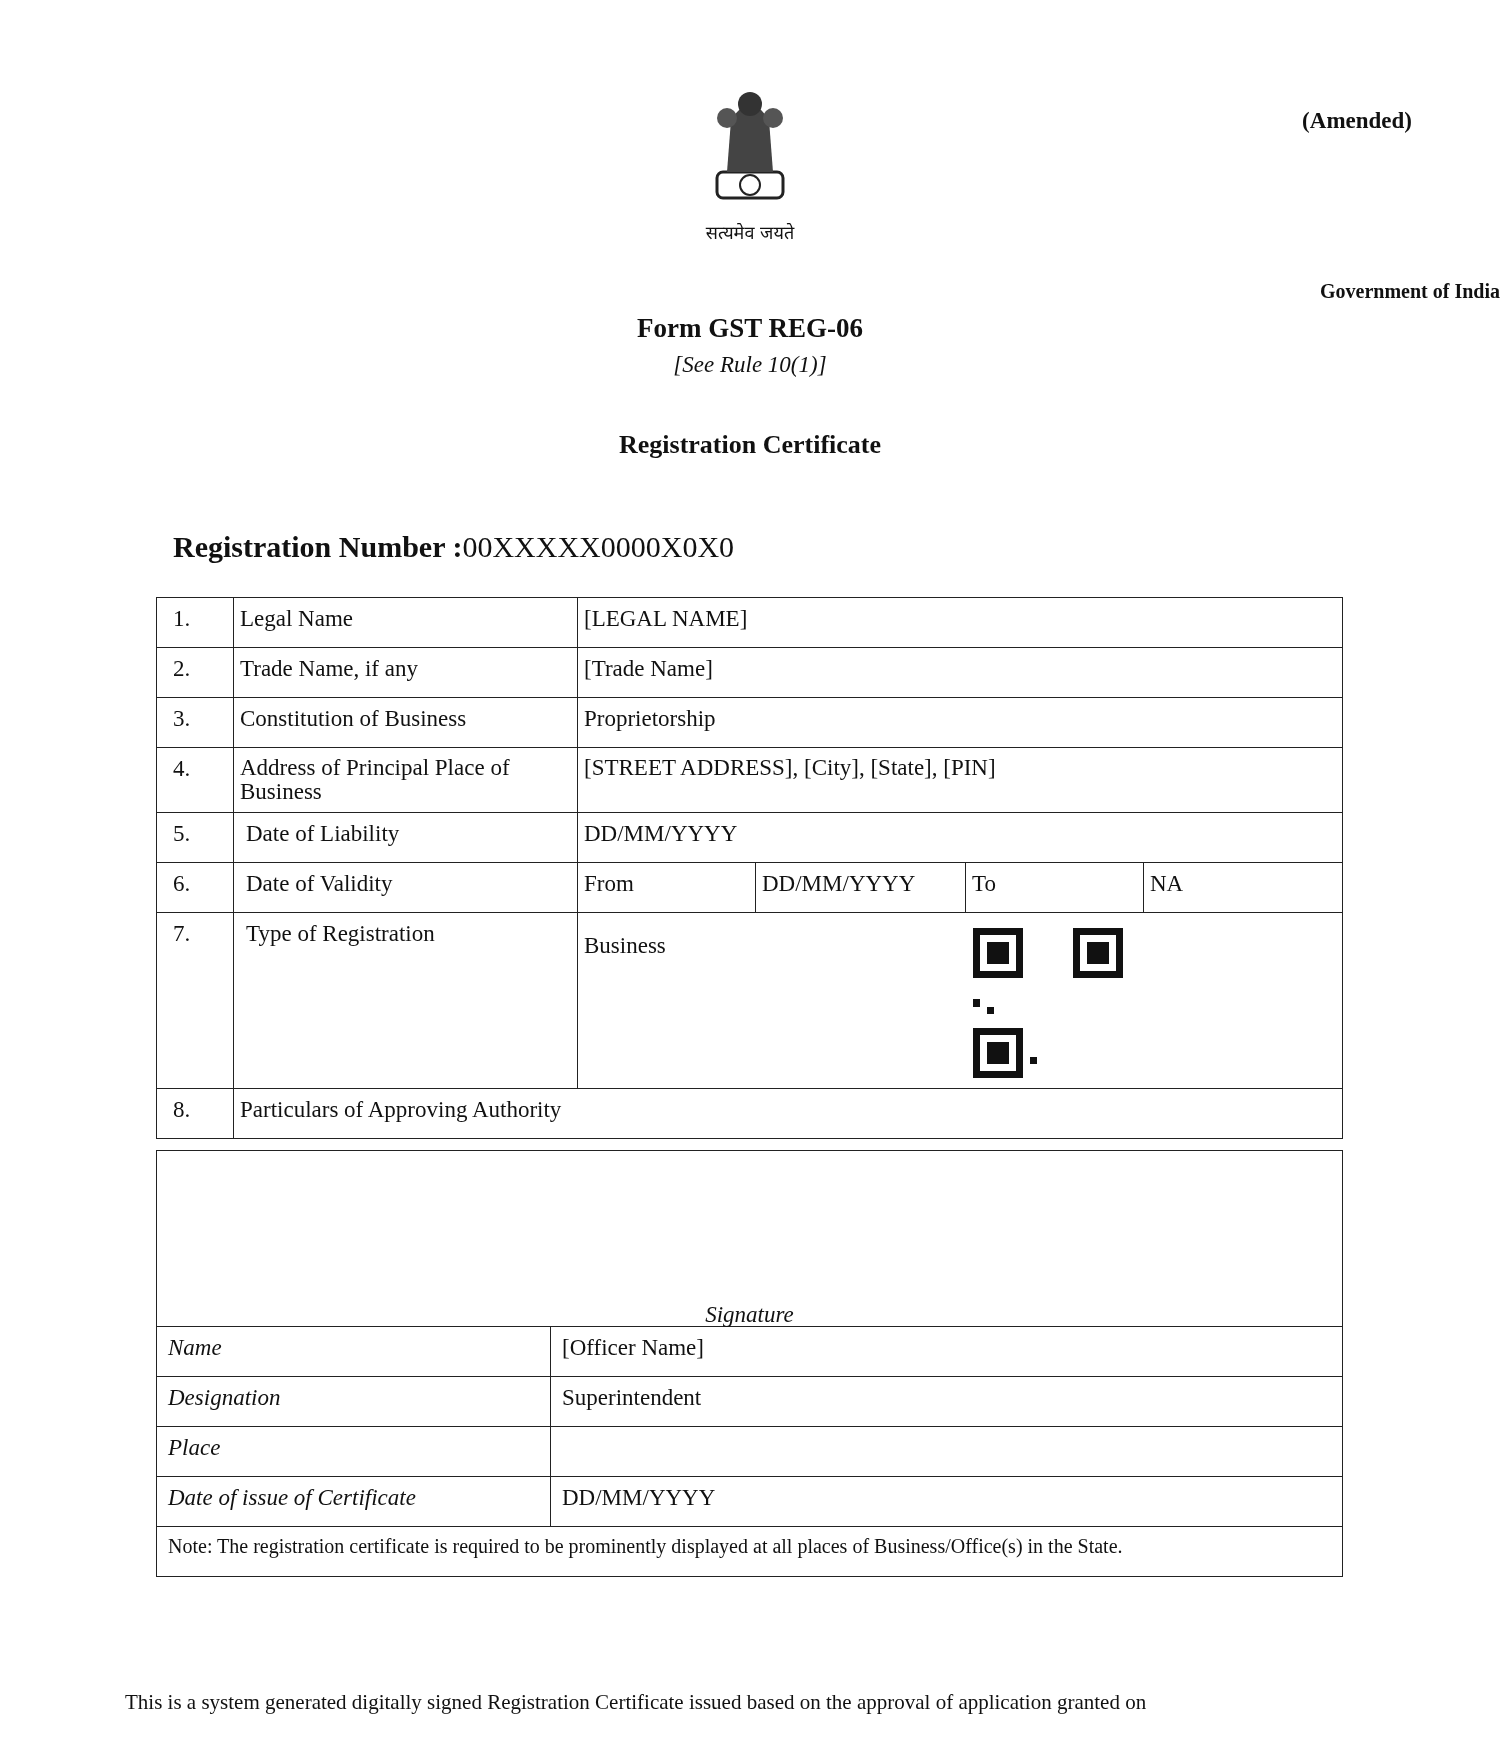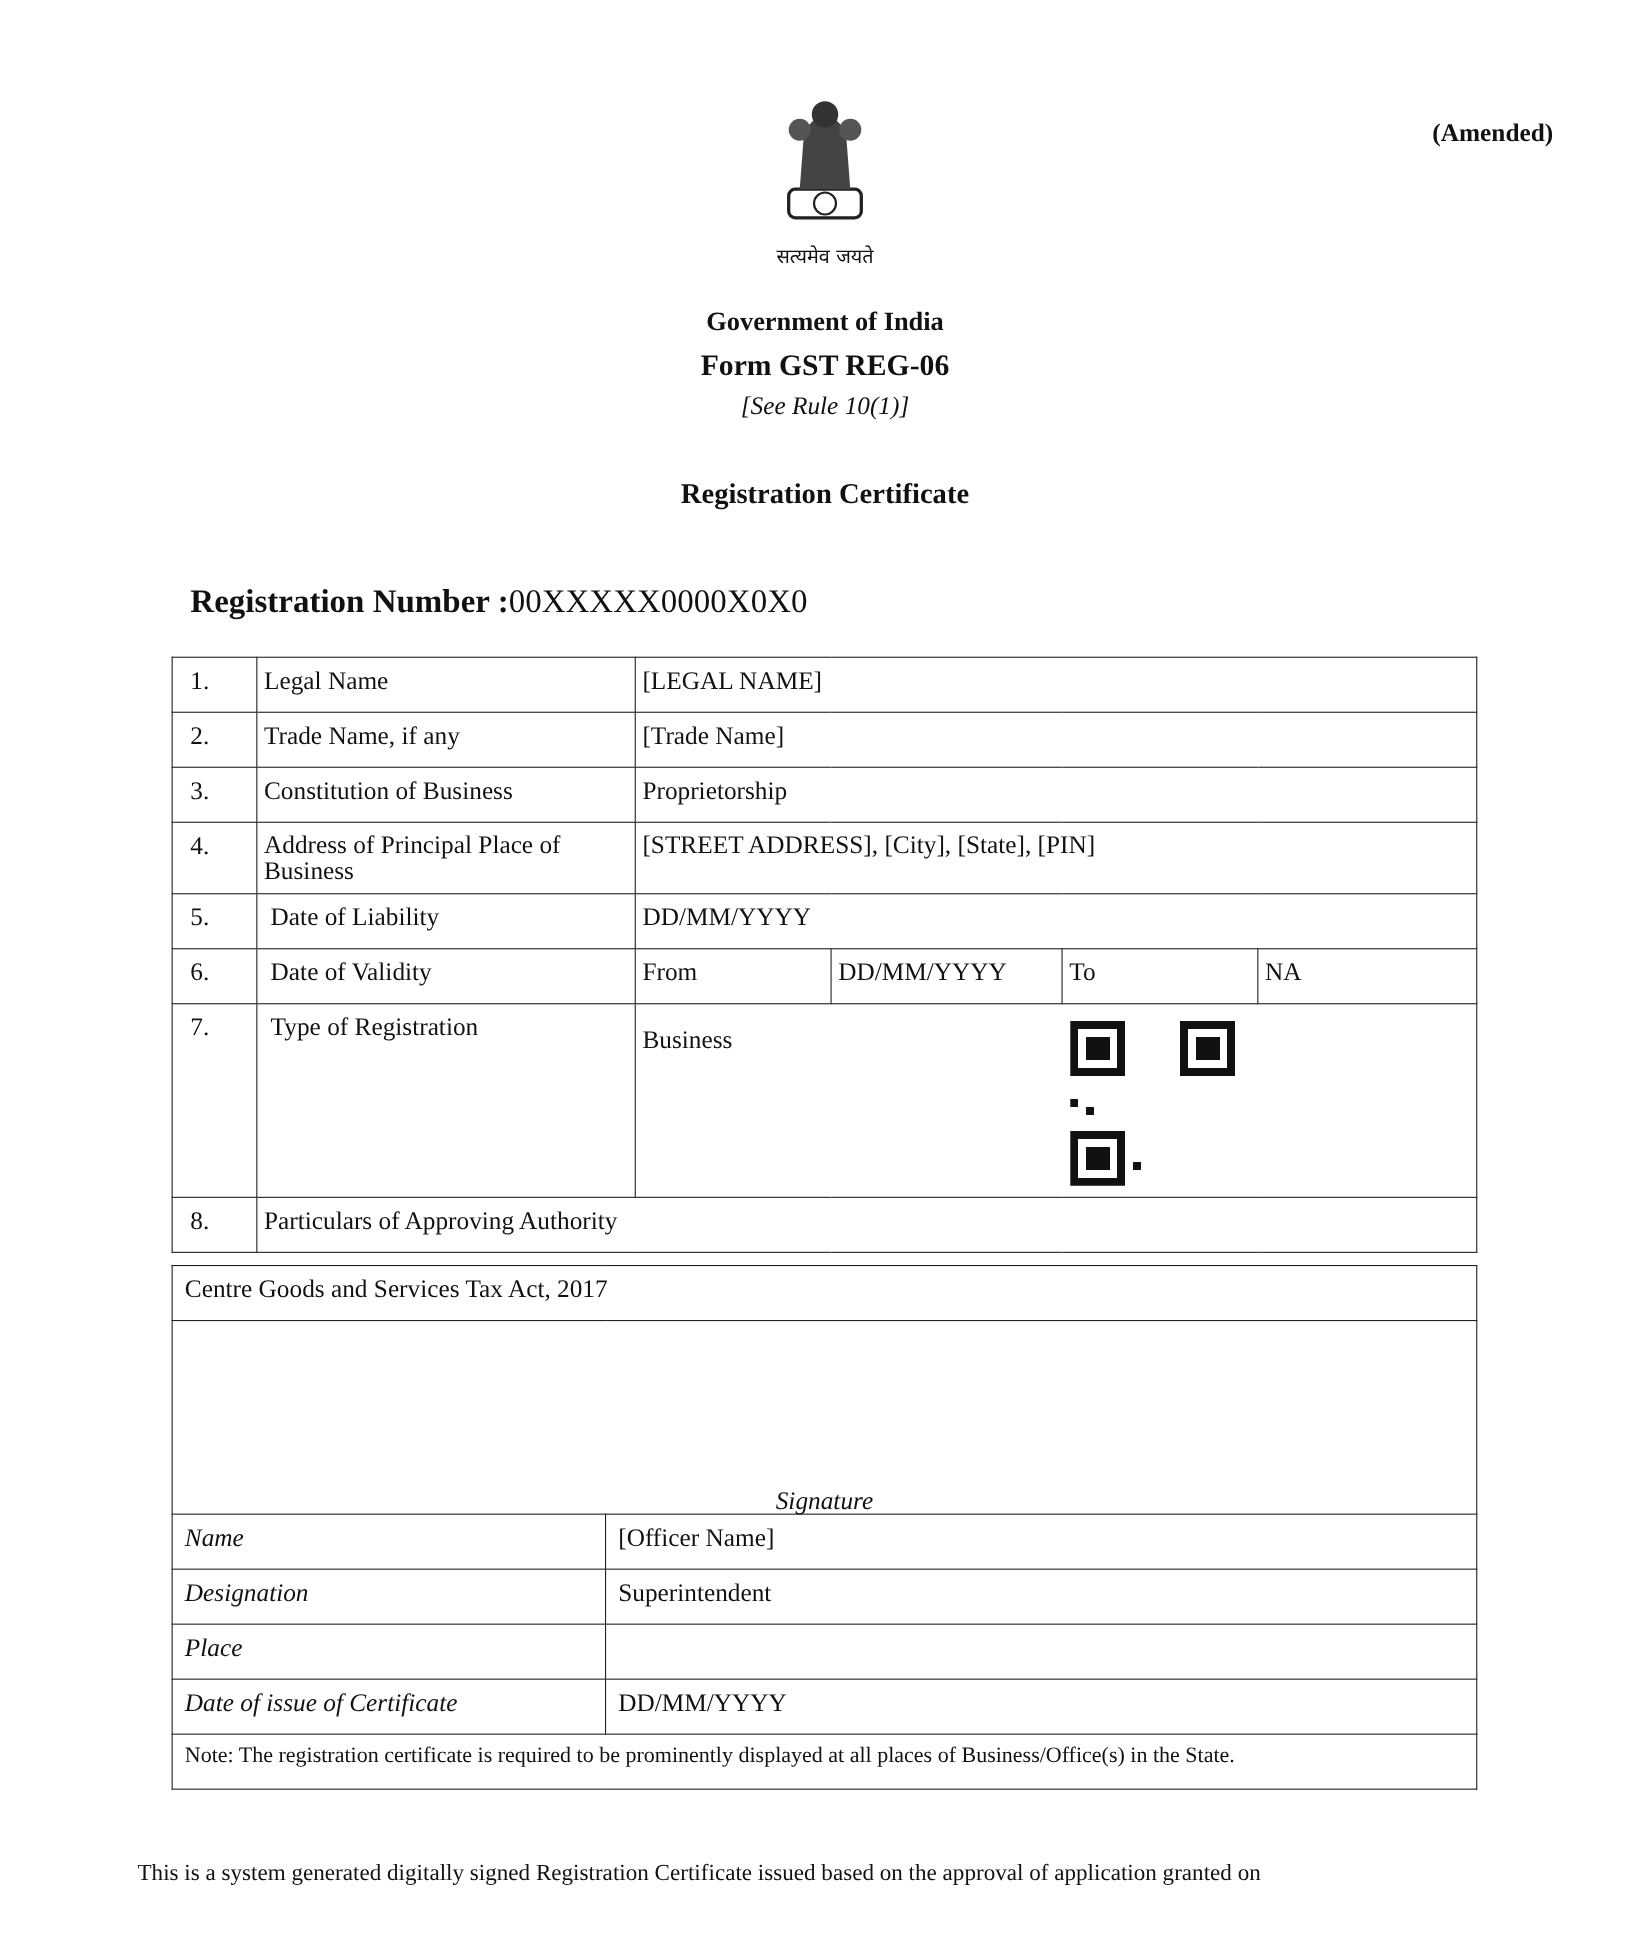--- a/index.html
+++ b/index.html
@@ -5,21 +5,21 @@
     * { box-sizing: border-box; margin: 0; padding: 0; }
     html, body { width: 1500px; height: 1763px; background: #ffffff; }
     body { font-family: "Liberation Serif", "DejaVu Serif", serif; color: #111; position: relative; }
 
     .emblem { position: absolute; left: 700px; top: 80px; width: 100px; text-align: center; }
     .emblem svg { display: block; margin: 0 auto; }
     .motto { font-family: "DejaVu Sans", sans-serif; font-size: 18px; margin-top: 12px; }
     .amended { position: absolute; right: 88px; top: 108px; font-weight: bold; font-size: 23px; }
 
     .header { position: absolute; top: 280px; left: 0; width: 1500px; text-align: center; }
-    .gov { font-weight: bold; font-size: 24px; }
+    .gov { font-weight: bold; font-size: 20px; text-align: right; }
     .form { font-weight: bold; font-size: 27px; margin-top: 10px; }
     .rule { font-style: italic; font-size: 23px; margin-top: 8px; }
     .cert-title { font-weight: bold; font-size: 26px; margin-top: 52px; }
 
     .regno { position: absolute; left: 173px; top: 530px; font-size: 30px; }
     .regno b { font-weight: bold; }
 
     table { position: absolute; left: 156px; width: 1187px; border-collapse: collapse; font-size: 23px; }
     td { border: 1.5px solid #222; padding: 8px 6px; vertical-align: top; }
     .t1 { top: 597px; }
@@ -129,23 +129,20 @@
   </tr>
   <tr>
     <td class="num">8.</td>
     <td colspan="5">Particulars of Approving Authority</td>
   </tr>
 </tbody>
   </table>
 
 <table class="t2">
   <tbody>
-      <tr class="row">
-    <td colspan="2">Centre Goods and Services Tax Act, 2017</td>
-  </tr>
   <tr class="sig-row">
     <td colspan="2">
       <div class="sig">Signature</div>
     </td>
   </tr>
   <tr class="row">
     <td class="sk">Name</td>
     <td>[Officer Name]</td>
   </tr>
   <tr class="row">

